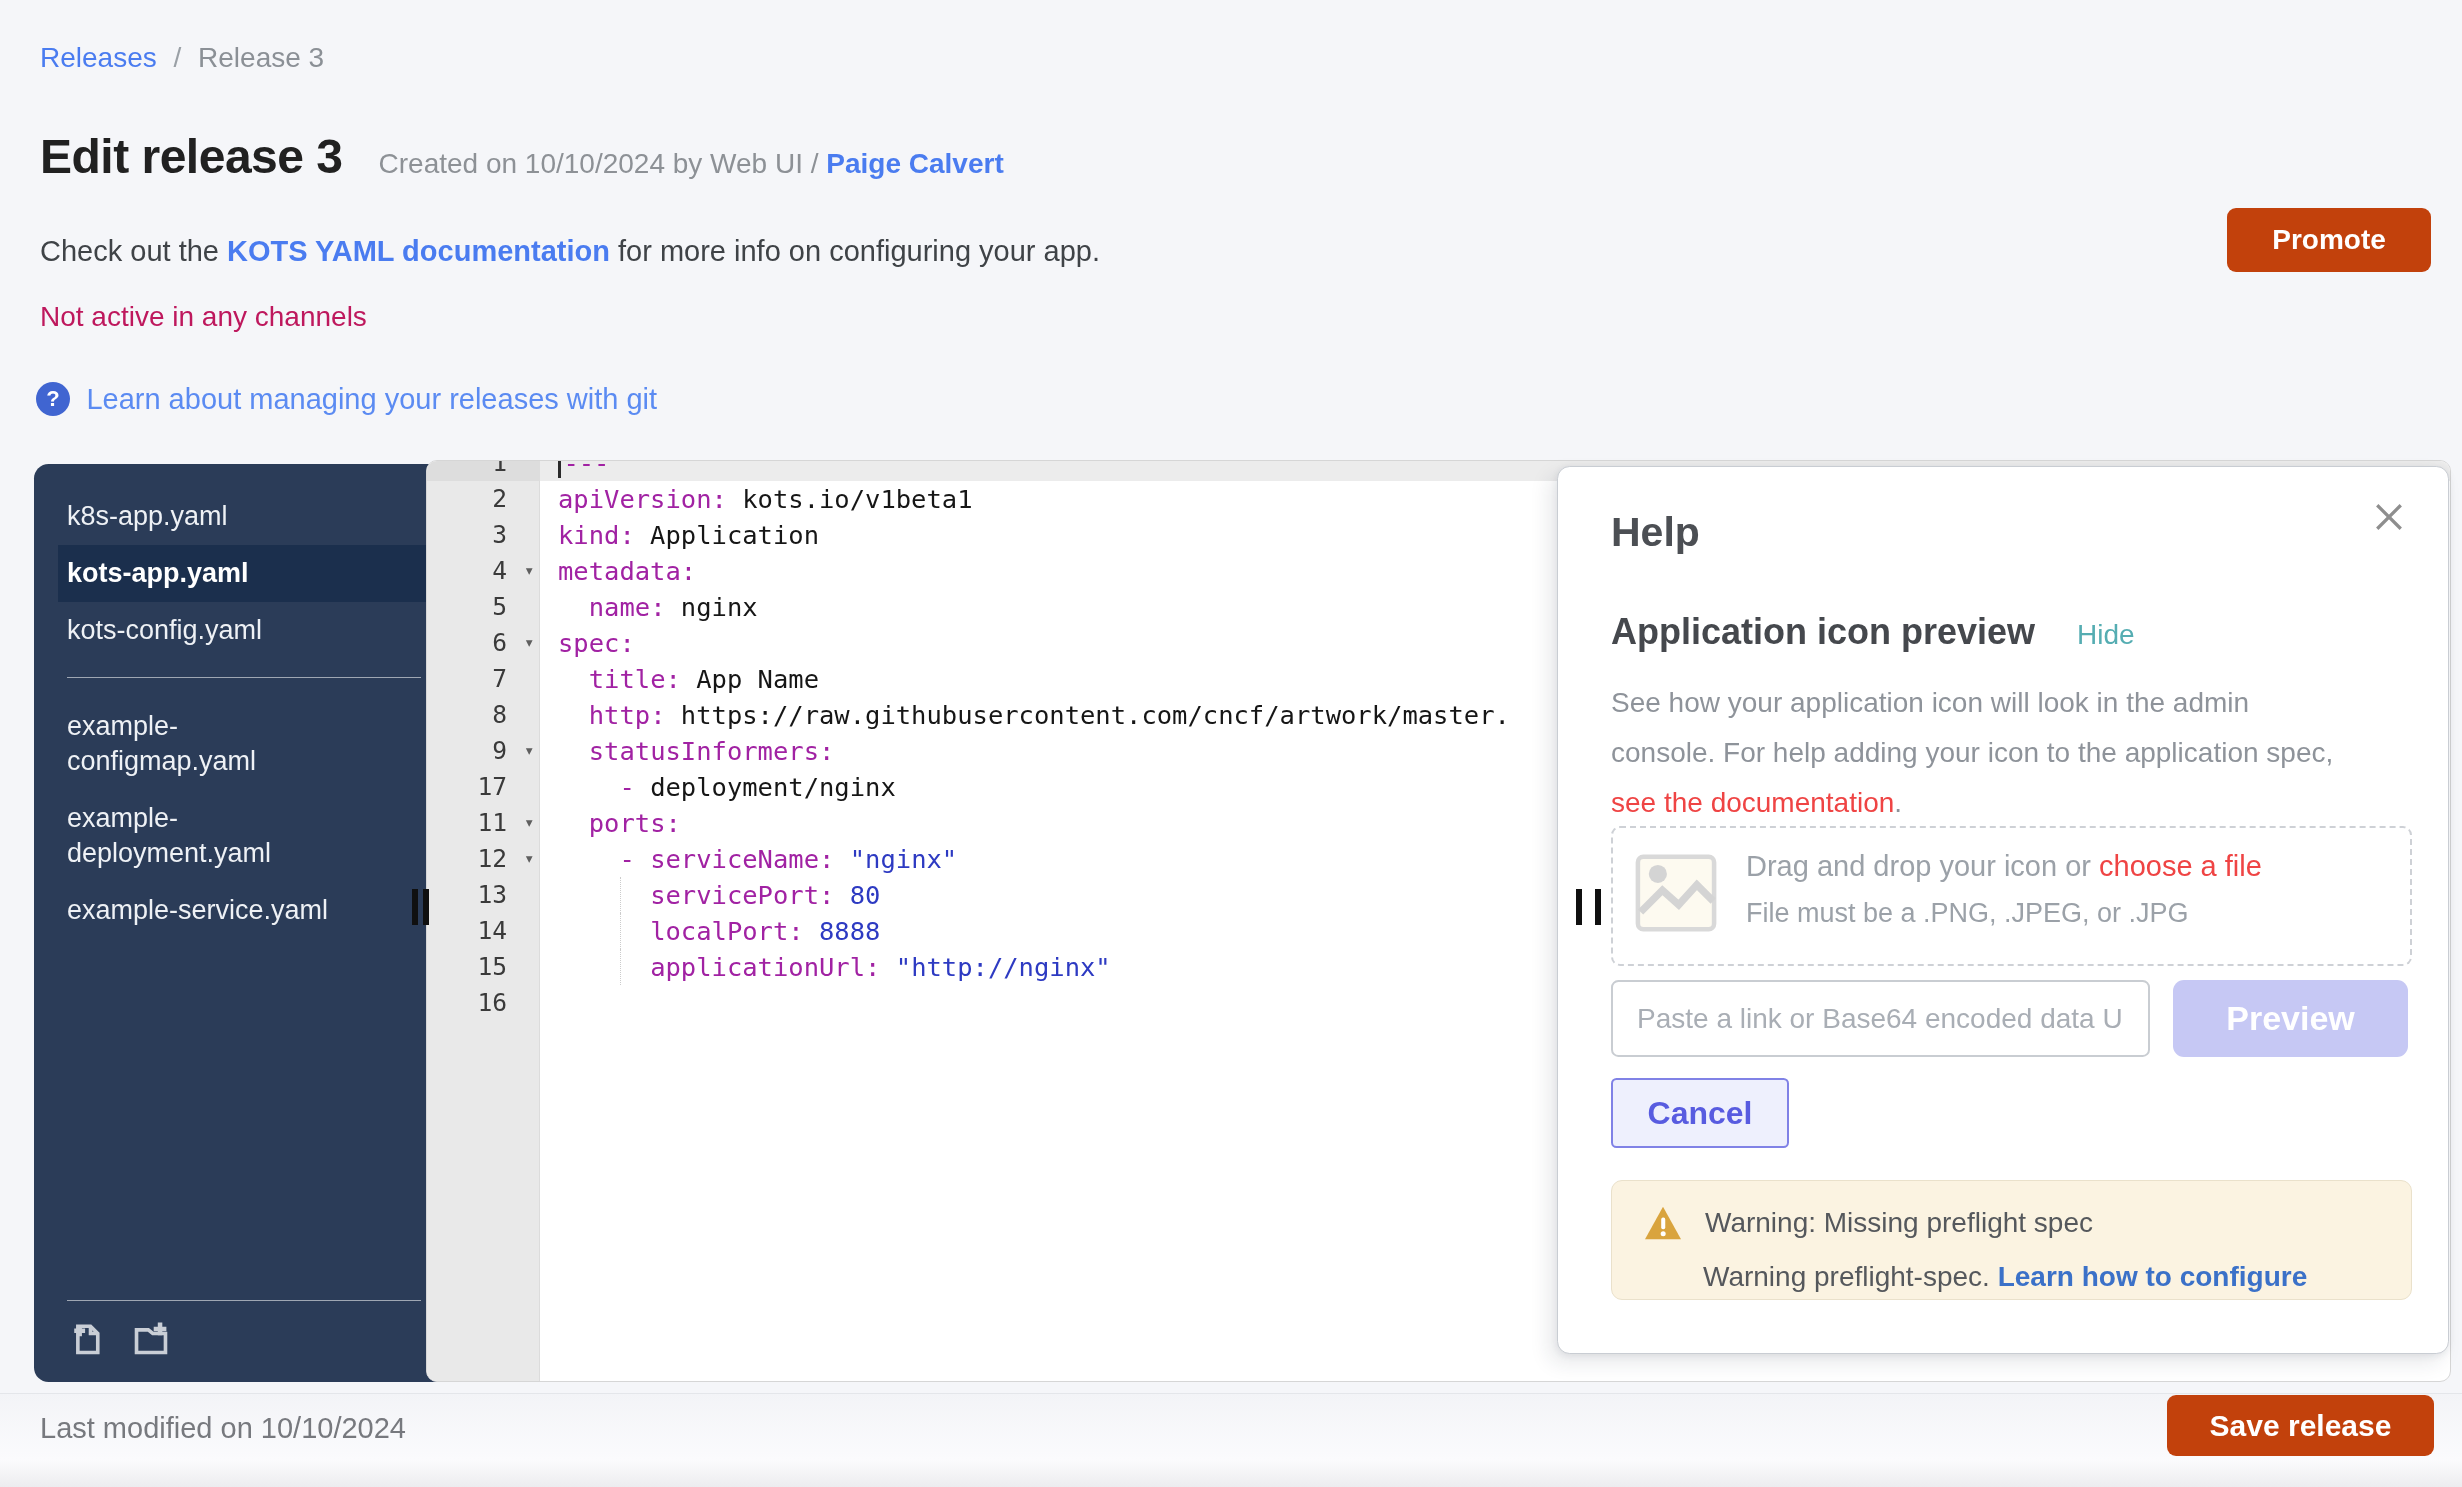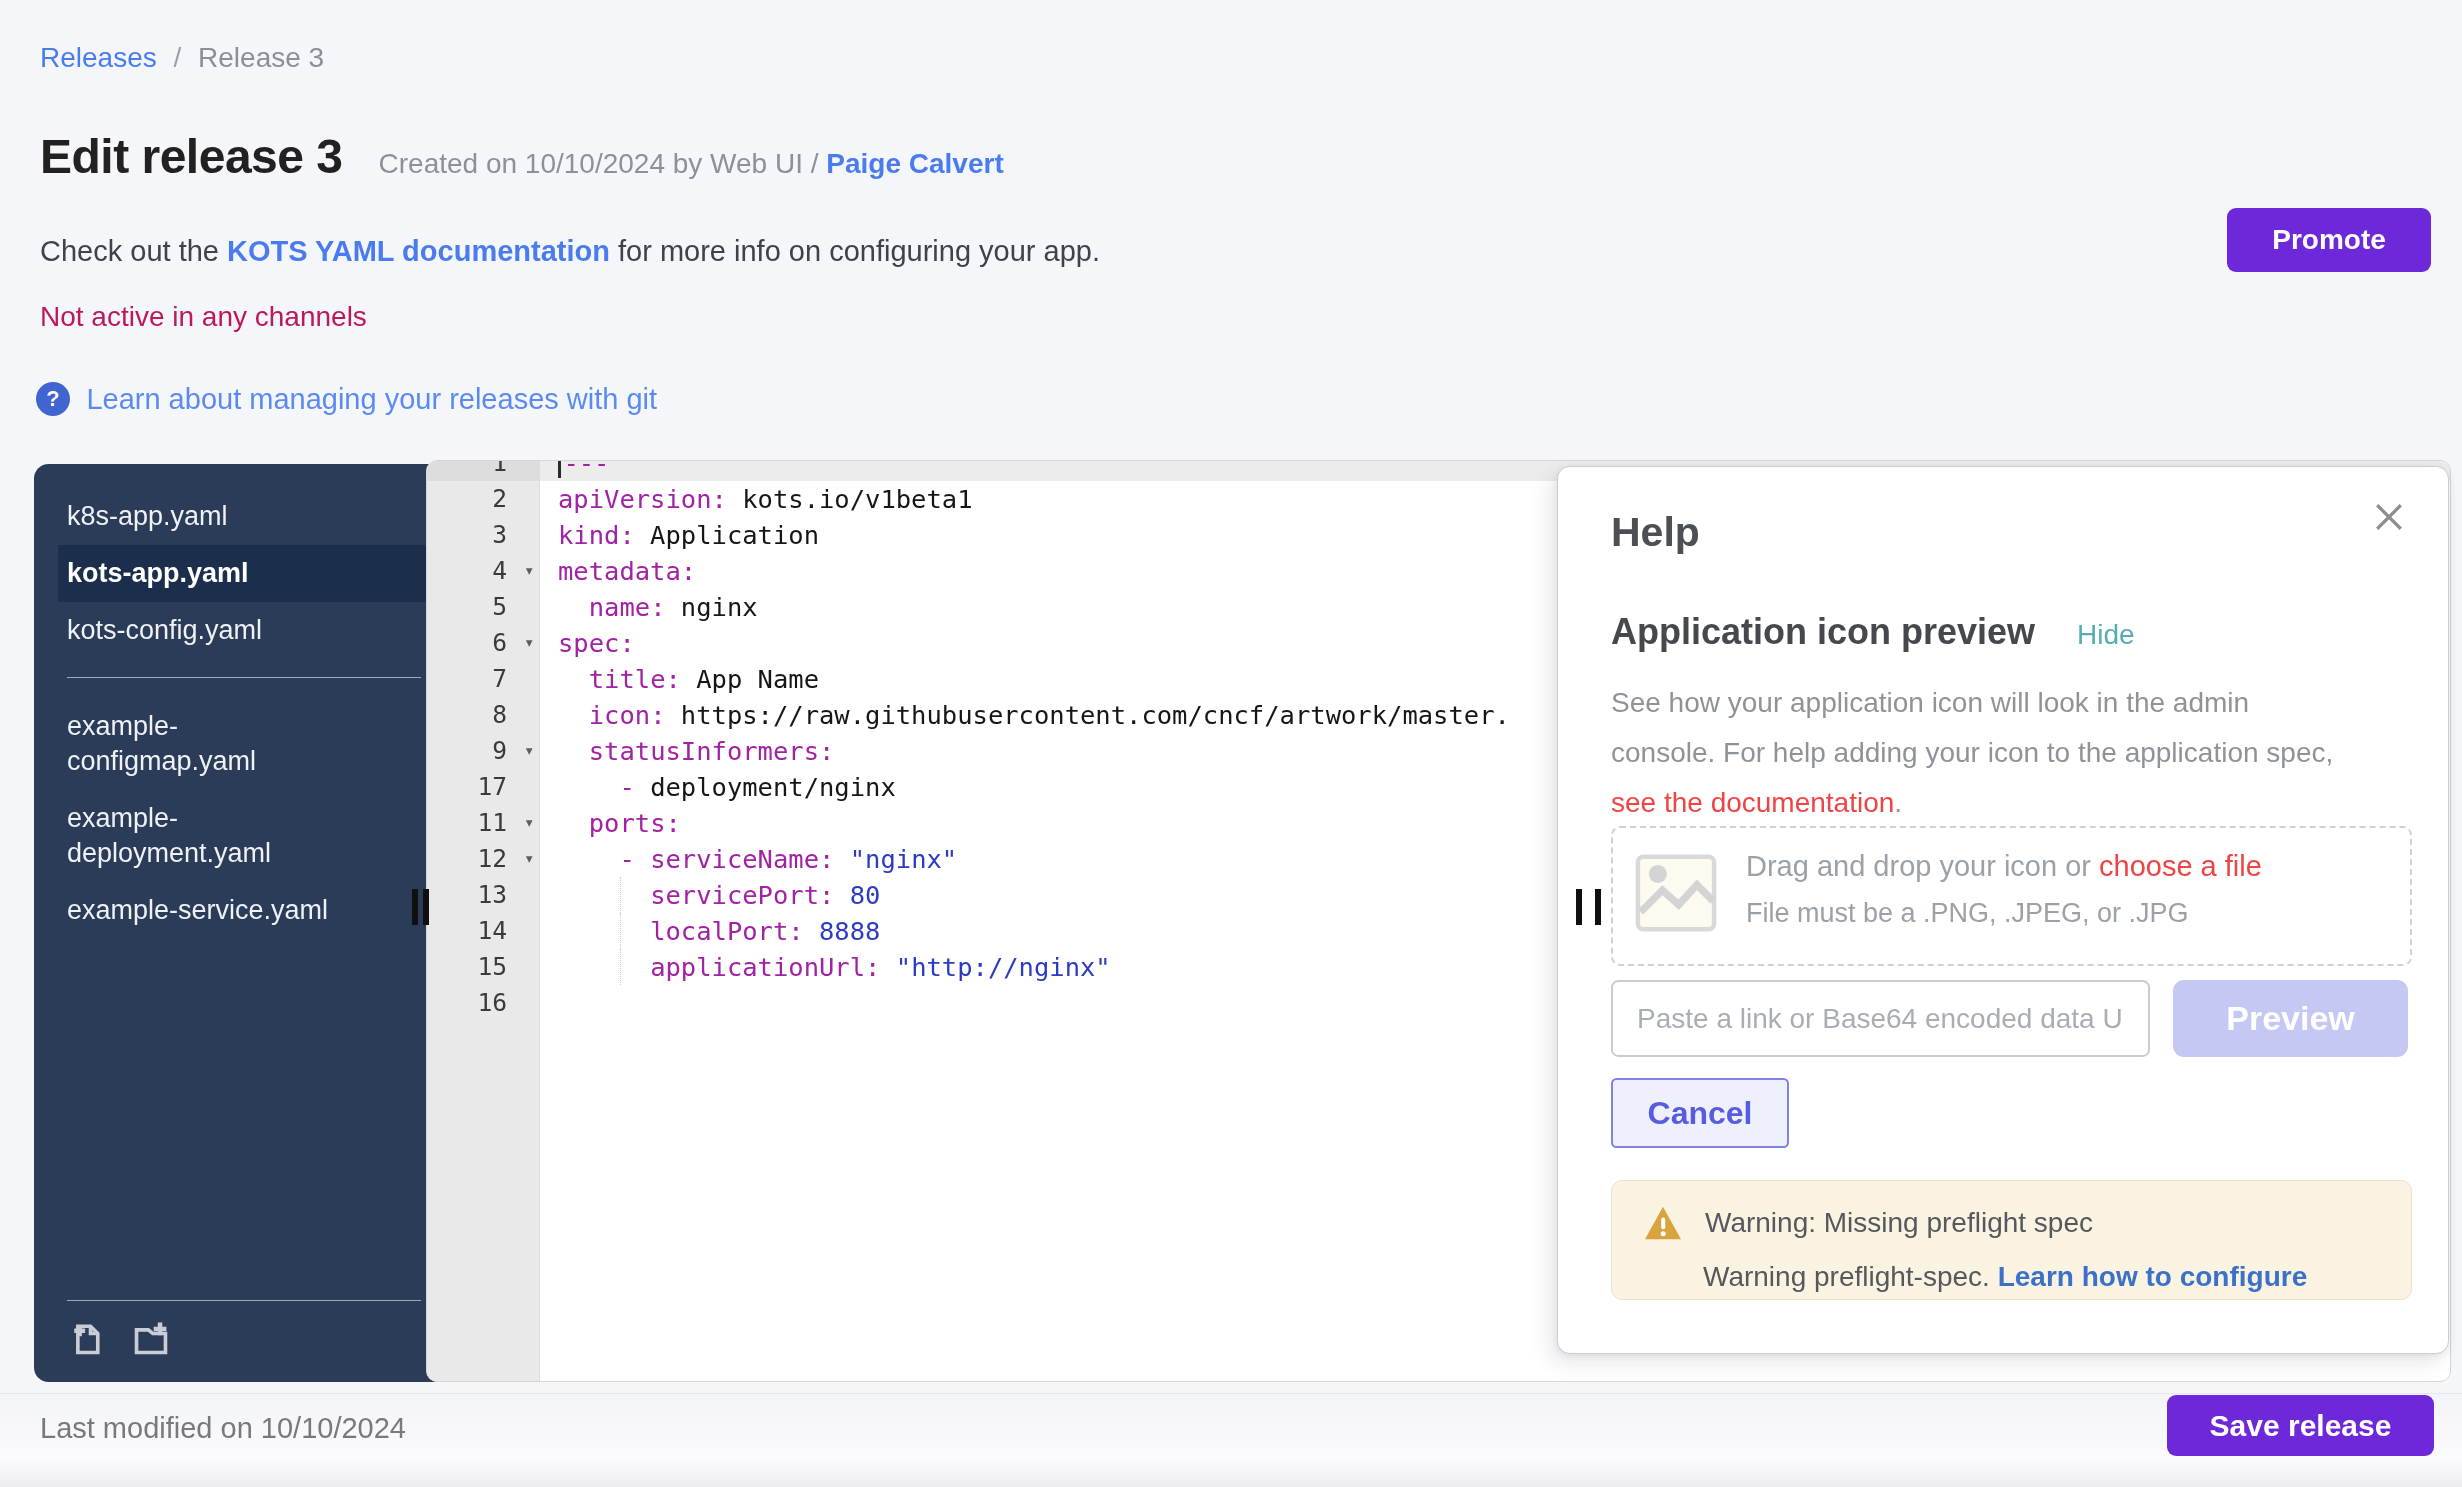--- a/index.html
+++ b/index.html
@@ -21,21 +21,21 @@
   .docline { position:absolute; left:40px; top:235px; font-size:29px; color:#3f4347; }
   .docline .doc-link { color:#4a7cf0; font-weight:600; cursor:pointer; }
 
   .status-line { position:absolute; left:40px; top:301px; font-size:28px; color:#be185d; }
 
   .gitrow { position:absolute; left:36px; top:382px; display:flex; align-items:center; gap:16.4px; cursor:pointer; }
   .q-icon { width:34px; height:34px; border-radius:50%; background:#4065d1; color:#fff;
             font-size:22px; font-weight:700; display:flex; align-items:center; justify-content:center; }
   .git-link { font-size:29px; color:#5b8bf2; }
 
-  .btn-primary { position:absolute; background:#6d28d9; color:#fff; border:none; border-radius:9px;
+  .btn-primary { position:absolute; background:#c2410c; color:#fff; border:none; border-radius:9px;
                  font-family:"Liberation Sans",sans-serif; font-weight:700; cursor:pointer; }
   .promote-btn { left:2227px; top:208px; width:204px; height:64px; font-size:28px; }
   .save-btn { left:2167px; top:1395px; width:267px; height:61px; font-size:30px; }
 
   
   .sidebar { position:absolute; left:34px; top:464px; width:420px; height:918px;
              background:#2b3c58; border-radius:14.6px; }
   .file-list { padding-top:24px; }
   .file-item { font-size:27px; color:#eef1f5; line-height:35px; padding:11px 18px 11px 33px;
                cursor:pointer; }
@@ -197,21 +197,21 @@
         <div class="code-row">
           <div class="gutter-cell">6<span class="fold-arrow">▾</span></div>
           <div class="code-cell"><span class="tok-key">spec:</span></div>
         </div>
         <div class="code-row">
           <div class="gutter-cell">7</div>
           <div class="code-cell"><span class="tok-plain">  </span><span class="tok-key">title:</span><span class="tok-plain"> App Name</span></div>
         </div>
         <div class="code-row">
           <div class="gutter-cell">8</div>
-          <div class="code-cell"><span class="tok-plain">  </span><span class="tok-key">icon:</span><span class="tok-plain"> https://raw.githubusercontent.com/cncf/artwork/master.</span></div>
+          <div class="code-cell"><span class="tok-plain">  </span><span class="tok-key">http:</span><span class="tok-plain"> https://raw.githubusercontent.com/cncf/artwork/master.</span></div>
         </div>
         <div class="code-row">
           <div class="gutter-cell">9<span class="fold-arrow">▾</span></div>
           <div class="code-cell"><span class="tok-plain">  </span><span class="tok-key">statusInformers:</span></div>
         </div>
         <div class="code-row">
           <div class="gutter-cell">17</div>
           <div class="code-cell"><span class="tok-plain">    </span><span class="tok-key">- </span><span class="tok-plain">deployment/nginx</span></div>
         </div>
         <div class="code-row">

